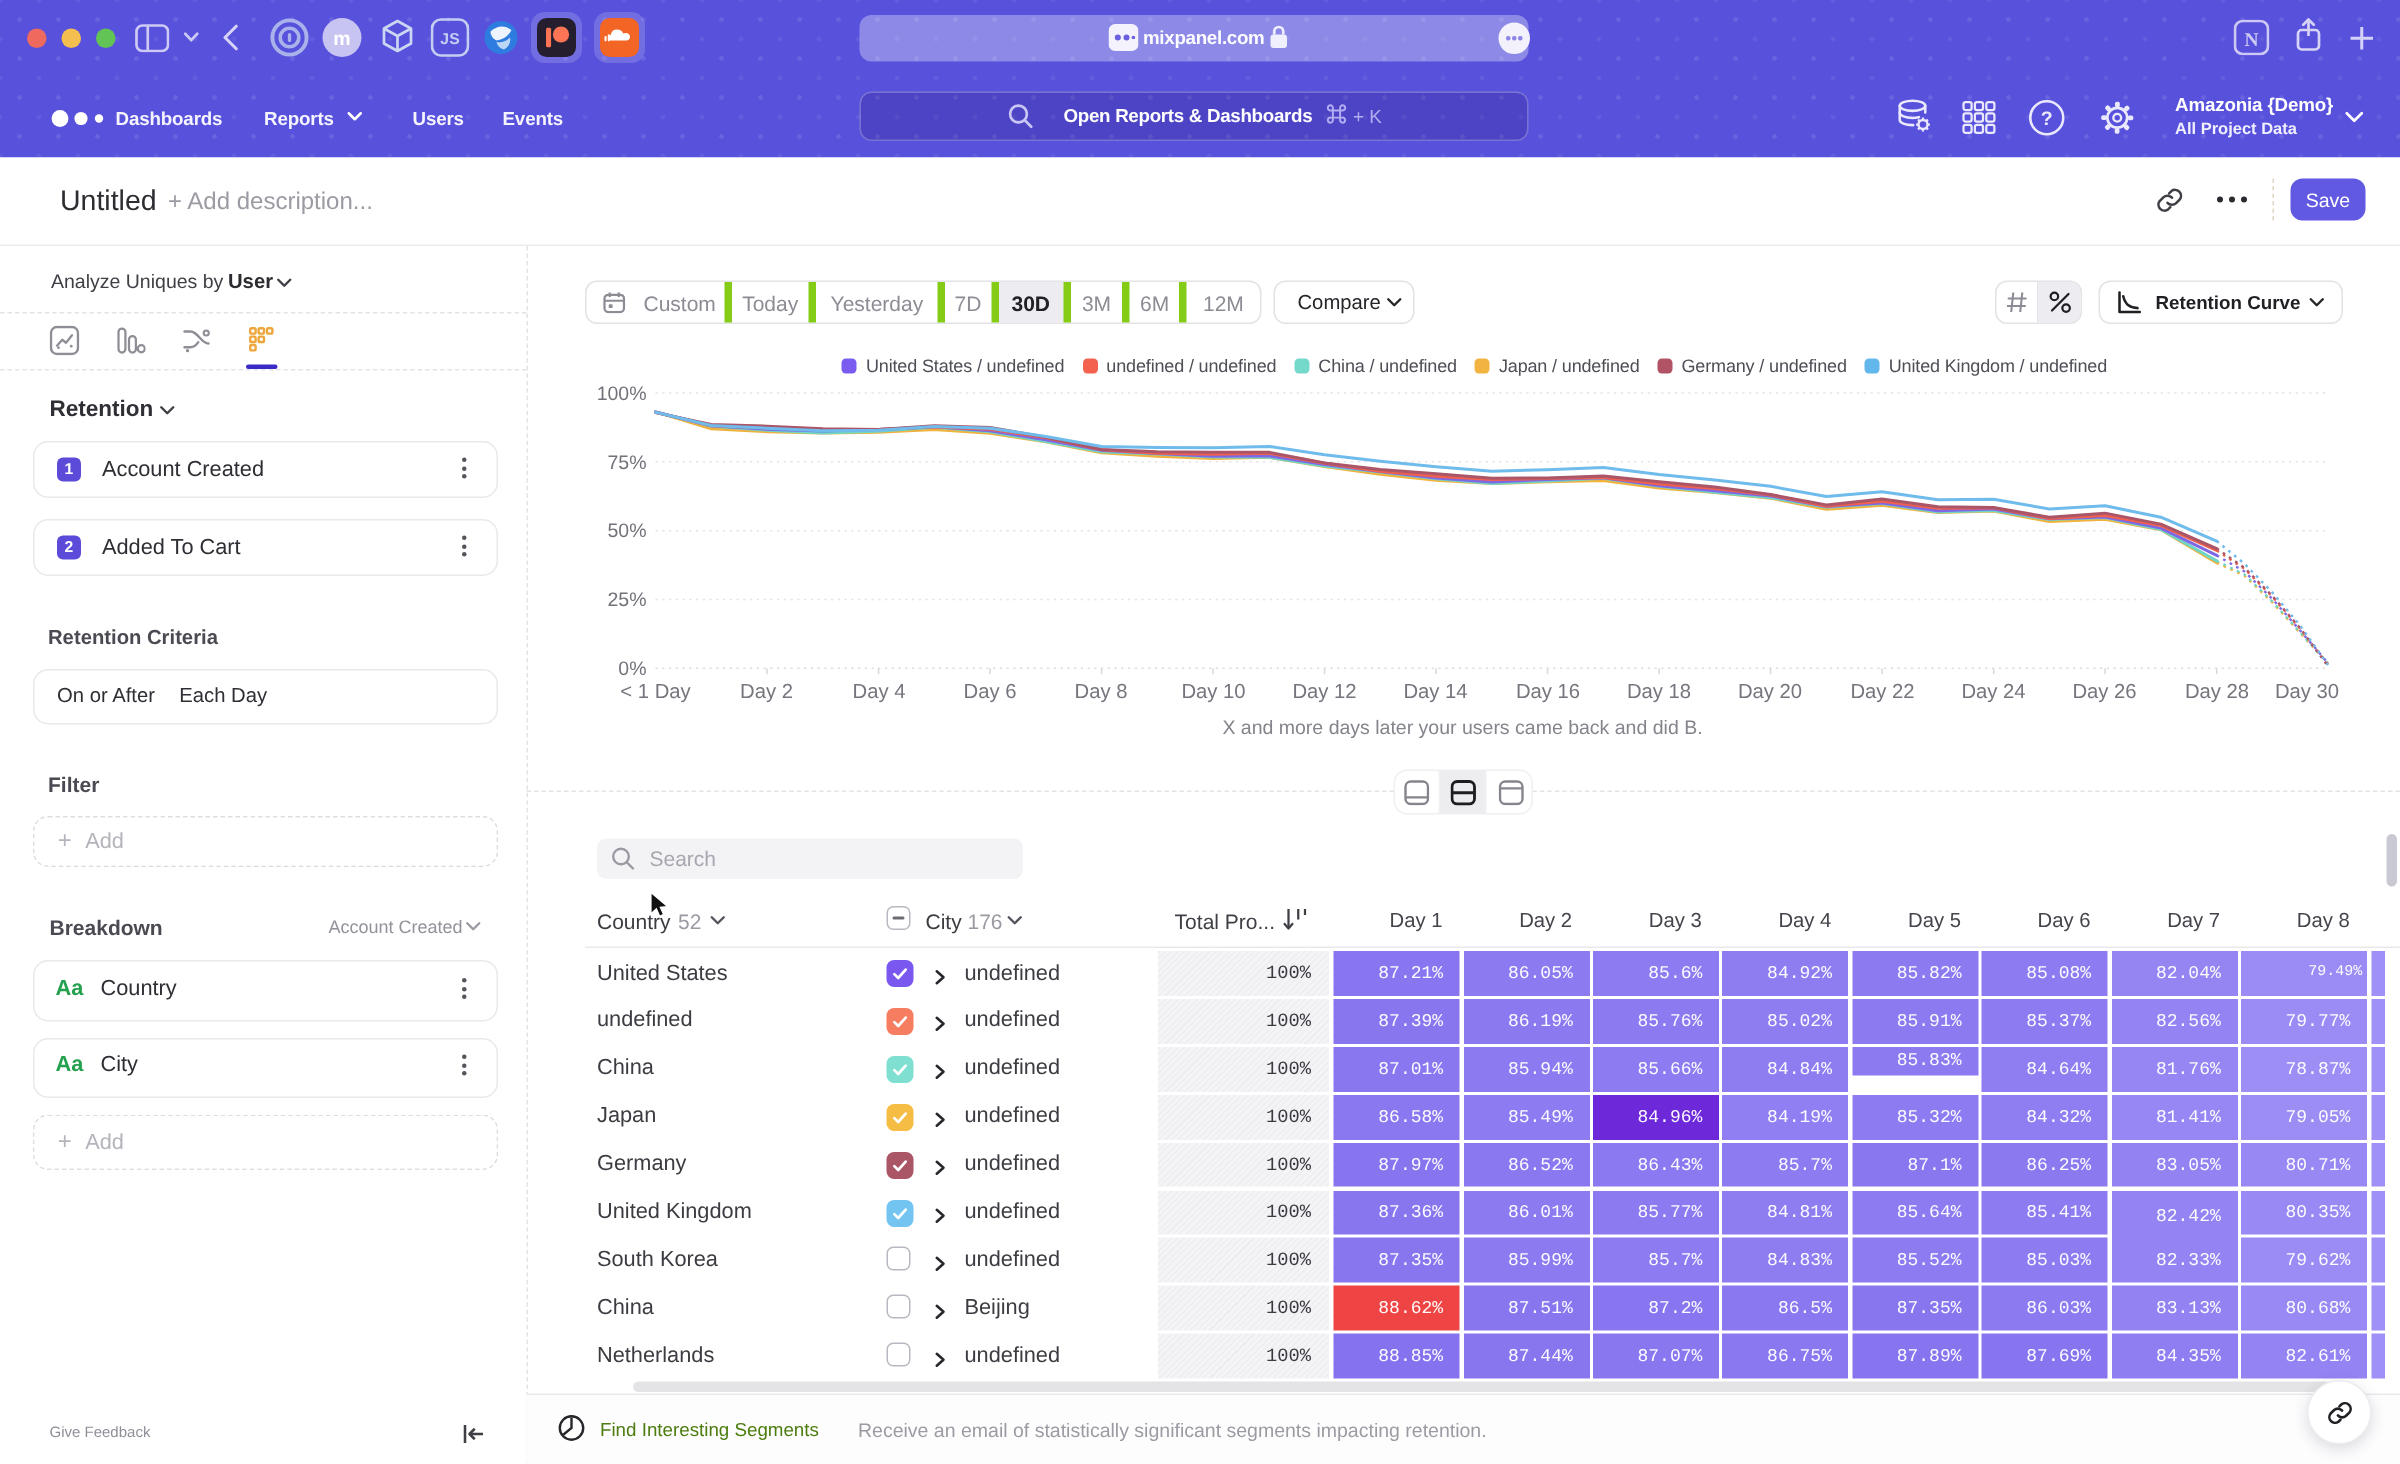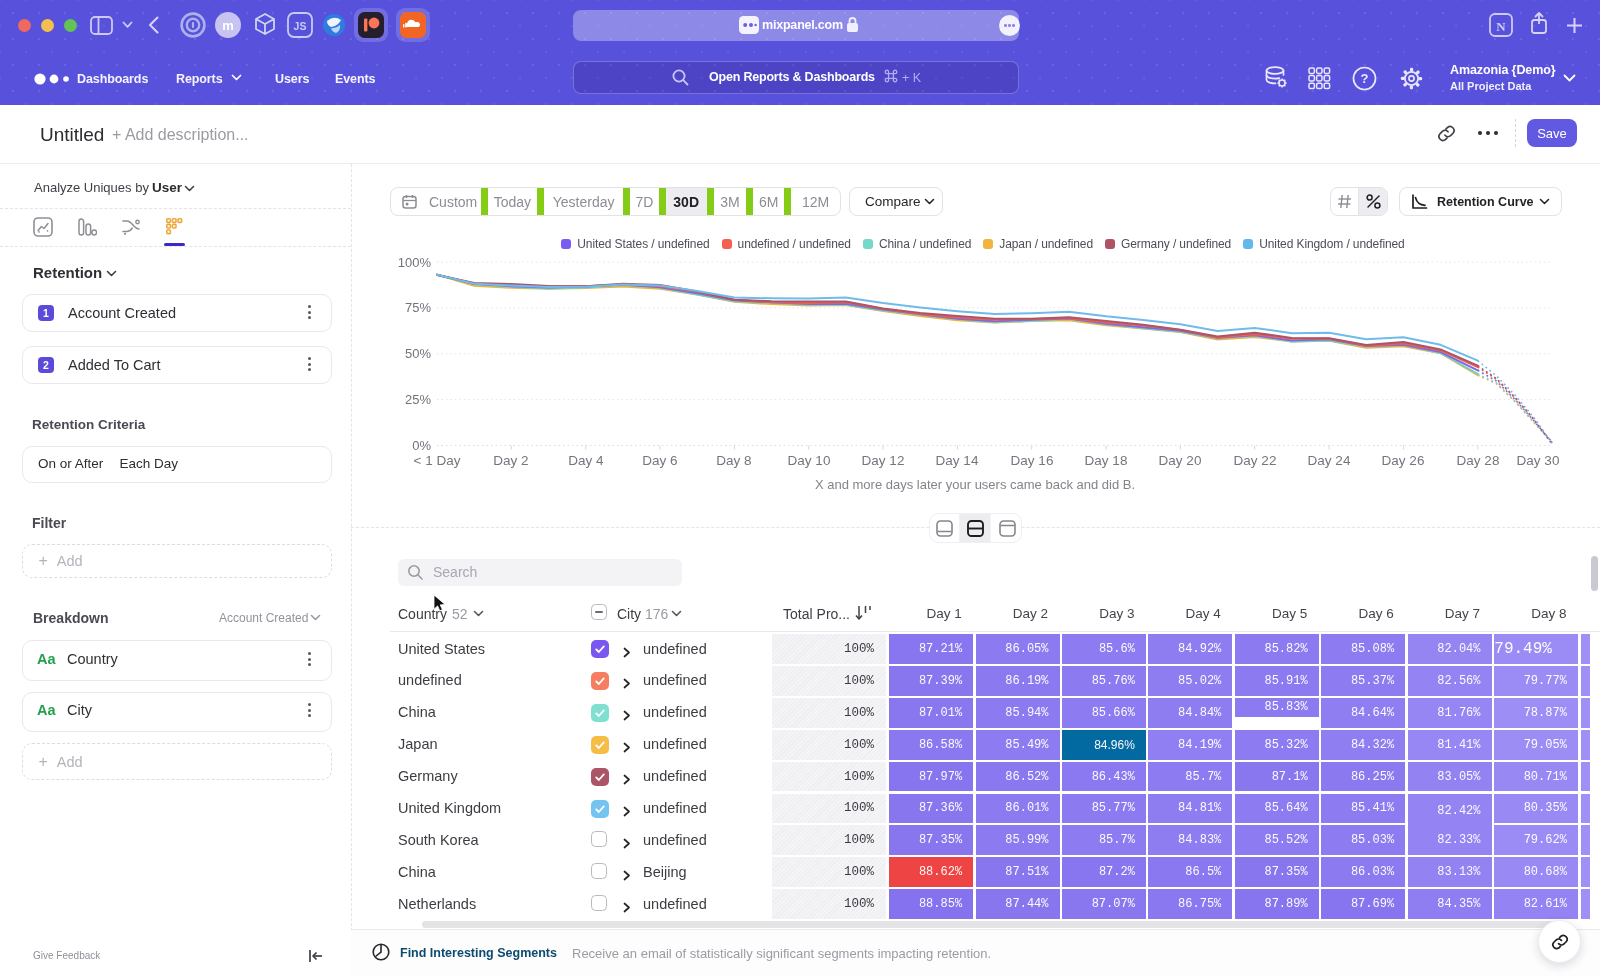--- a/index.html
+++ b/index.html
@@ -1,20 +1,20 @@
 <!DOCTYPE html>
 <html><head><meta charset="utf-8"><style>
 * { margin:0; padding:0; box-sizing:border-box; }
 html,body { width:1600px; height:976px; overflow:hidden; }
 body { font-family:'Liberation Sans', sans-serif; background:#fff; position:relative; }
 .abs { position:absolute; }
 .card { position:absolute; left:21.5px; width:310px; background:#fff; border:1px solid #e9e9ed; border-radius:10px; }
 .dashbox { position:absolute; left:21.5px; width:310px; border:1.5px dashed #dcdce2; border-radius:10px; color:#b4b4bc; font-size:14.5px; display:flex; align-items:center; }
 .seg { position:absolute; top:187px; height:29px; display:flex; align-items:center; background:#fff; border:1px solid #e2e2e7; border-radius:8px; font-size:14px; color:#8c8c95; }
-.seg > div { display:flex; align-items:center; justify-content:center; height:100%; border-right:7px solid #84cc16; }
+.seg > div { display:flex; align-items:center; justify-content:center; height:100%; border-right:5px solid #84cc16; }
 .seg > div:last-child { border-right:none; }
 </style></head><body>
 <div class="abs" style="left:0;top:0;width:1600px;height:105px;background-color:#5851dc;background-image:radial-gradient(circle,rgba(255,255,255,0.10) 1.4px,transparent 1.6px),radial-gradient(circle,rgba(255,255,255,0.07) 1.4px,transparent 1.6px);background-size:26px 26px,26px 26px;background-position:0 0,13px 13px"></div>
 <div class="abs" style="left:17.5px;top:18.5px;width:13px;height:13px;border-radius:50%;background:#ee6a5e"></div>
 <div class="abs" style="left:40.5px;top:18.5px;width:13px;height:13px;border-radius:50%;background:#f5bf4f"></div>
 <div class="abs" style="left:63.5px;top:18.5px;width:13px;height:13px;border-radius:50%;background:#61c454"></div>
 <svg style="position:absolute;left:90px;top:16px" width="23" height="19" viewBox="0 0 23 19">
     <rect x="1" y="1" width="21" height="17" rx="4" fill="none" stroke="#ccc9f4" stroke-width="1.8"></rect>
     <line x1="8.5" y1="1" x2="8.5" y2="18" stroke="#ccc9f4" stroke-width="1.8"></line>
   </svg>
@@ -456,21 +456,21 @@
     </svg></div>
 <div style="position:absolute;left:643px;top:640.5px;font-size:14.5px;color:#3c3c42">undefined</div>
 <div style="position:absolute;left:772px;top:634.0px;width:114px;height:29.9px;background-color:#f4f3f6;background-image:repeating-linear-gradient(135deg,rgba(120,120,140,0.05) 0 1px,transparent 1px 3px);display:flex;align-items:center;justify-content:flex-end;padding-right:12px;box-sizing:border-box;font-family:'Liberation Mono',monospace;font-size:12.5px;color:#3a3a40">100%</div>
 <div style="position:absolute;left:889.1px;top:634.0px;width:84px;height:29.9px;background:rgb(136,118,240);display:flex;align-items:center;justify-content:flex-end;padding-right:11px;box-sizing:border-box;font-family:'Liberation Mono',monospace;font-size:12px;color:rgba(255,255,255,0.97)">87.21%</div>
 <div style="position:absolute;left:975.5px;top:634.0px;width:84px;height:29.9px;background:rgb(139,122,240);display:flex;align-items:center;justify-content:flex-end;padding-right:11px;box-sizing:border-box;font-family:'Liberation Mono',monospace;font-size:12px;color:rgba(255,255,255,0.97)">86.05%</div>
 <div style="position:absolute;left:1061.9px;top:634.0px;width:84px;height:29.9px;background:rgb(140,123,241);display:flex;align-items:center;justify-content:flex-end;padding-right:11px;box-sizing:border-box;font-family:'Liberation Mono',monospace;font-size:12px;color:rgba(255,255,255,0.97)">85.6%</div>
 <div style="position:absolute;left:1148.3px;top:634.0px;width:84px;height:29.9px;background:rgb(142,125,241);display:flex;align-items:center;justify-content:flex-end;padding-right:11px;box-sizing:border-box;font-family:'Liberation Mono',monospace;font-size:12px;color:rgba(255,255,255,0.97)">84.92%</div>
 <div style="position:absolute;left:1234.7px;top:634.0px;width:84px;height:29.9px;background:rgb(140,122,241);display:flex;align-items:center;justify-content:flex-end;padding-right:11px;box-sizing:border-box;font-family:'Liberation Mono',monospace;font-size:12px;color:rgba(255,255,255,0.97)">85.82%</div>
 <div style="position:absolute;left:1321.1px;top:634.0px;width:84px;height:29.9px;background:rgb(141,124,241);display:flex;align-items:center;justify-content:flex-end;padding-right:11px;box-sizing:border-box;font-family:'Liberation Mono',monospace;font-size:12px;color:rgba(255,255,255,0.97)">85.08%</div>
 <div style="position:absolute;left:1407.5px;top:634.0px;width:84px;height:29.9px;background:rgb(149,133,243);display:flex;align-items:center;justify-content:flex-end;padding-right:11px;box-sizing:border-box;font-family:'Liberation Mono',monospace;font-size:12px;color:rgba(255,255,255,0.97)">82.04%</div>
-<div style="position:absolute;left:1493.9px;top:634.0px;width:84px;height:29.9px;background:rgb(155,140,245);display:flex;align-items:center;justify-content:flex-end;padding-right:26px;box-sizing:border-box;font-family:'Liberation Mono',monospace;font-size:16px;color:rgba(255,255,255,0.97)">79.49%</div>
+<div style="position:absolute;left:1493.9px;top:634.0px;width:84px;height:29.9px;background:rgb(155,140,245);display:flex;align-items:center;justify-content:flex-end;padding-right:3px;box-sizing:border-box;font-family:'Liberation Mono',monospace;font-size:10px;color:rgba(255,255,255,0.97)">79.49%</div>
 <div style="position:absolute;left:1580.5px;top:634.0px;width:9px;height:29.9px;background:rgb(158,144,246)"></div>
 <div style="position:absolute;left:398px;top:672.4px;font-size:14.5px;color:#3c3c42">undefined</div>
 <div style="position:absolute;left:591px;top:671.9px;width:18px;height:18px;border-radius:5px;background:#f77d61;display:flex;align-items:center;justify-content:center">
     <svg width="12" height="12" viewBox="0 0 12 12">
       <path d="M2.2 6.4 L4.8 9 L9.8 3.4" fill="none" stroke="#fff" stroke-width="1.8" stroke-linecap="round" stroke-linejoin="round"></path>
     </svg>
   </div>
 <div style="position:absolute;left:622px;top:675.4px"><svg width="9" height="11" viewBox="0 0 9 11">
       <path d="M2.5 1.5 L7 5.5 L2.5 9.5" fill="none" stroke="#26262b" stroke-width="1.7" stroke-linecap="round" stroke-linejoin="round"></path>
     </svg></div>
@@ -511,21 +511,21 @@
       <path d="M2.2 6.4 L4.8 9 L9.8 3.4" fill="none" stroke="#fff" stroke-width="1.8" stroke-linecap="round" stroke-linejoin="round"></path>
     </svg>
   </div>
 <div style="position:absolute;left:622px;top:739.2px"><svg width="9" height="11" viewBox="0 0 9 11">
       <path d="M2.5 1.5 L7 5.5 L2.5 9.5" fill="none" stroke="#26262b" stroke-width="1.7" stroke-linecap="round" stroke-linejoin="round"></path>
     </svg></div>
 <div style="position:absolute;left:643px;top:736.2px;font-size:14.5px;color:#3c3c42">undefined</div>
 <div style="position:absolute;left:772px;top:729.7px;width:114px;height:29.9px;background-color:#f4f3f6;background-image:repeating-linear-gradient(135deg,rgba(120,120,140,0.05) 0 1px,transparent 1px 3px);display:flex;align-items:center;justify-content:flex-end;padding-right:12px;box-sizing:border-box;font-family:'Liberation Mono',monospace;font-size:12.5px;color:#3a3a40">100%</div>
 <div style="position:absolute;left:889.1px;top:729.7px;width:84px;height:29.9px;background:rgb(138,120,240);display:flex;align-items:center;justify-content:flex-end;padding-right:11px;box-sizing:border-box;font-family:'Liberation Mono',monospace;font-size:12px;color:rgba(255,255,255,0.97)">86.58%</div>
 <div style="position:absolute;left:975.5px;top:729.7px;width:84px;height:29.9px;background:rgb(140,123,241);display:flex;align-items:center;justify-content:flex-end;padding-right:11px;box-sizing:border-box;font-family:'Liberation Mono',monospace;font-size:12px;color:rgba(255,255,255,0.97)">85.49%</div>
-<div style="position:absolute;left:1061.9px;top:729.7px;width:84px;height:29.9px;background:#0369a1;display:flex;align-items:center;justify-content:flex-end;padding-right:11px;box-sizing:border-box;font-family:Liberation Sans, sans-serif;font-size:12px;color:rgba(255,255,255,0.97)">84.96%</div>
+<div style="position:absolute;left:1061.9px;top:729.7px;width:84px;height:29.9px;background:#6d28d9;display:flex;align-items:center;justify-content:flex-end;padding-right:11px;box-sizing:border-box;font-family:Liberation Mono, monospace;font-size:12px;color:rgba(255,255,255,0.97)">84.96%</div>
 <div style="position:absolute;left:1148.3px;top:729.7px;width:84px;height:29.9px;background:rgb(143,127,242);display:flex;align-items:center;justify-content:flex-end;padding-right:11px;box-sizing:border-box;font-family:'Liberation Mono',monospace;font-size:12px;color:rgba(255,255,255,0.97)">84.19%</div>
 <div style="position:absolute;left:1234.7px;top:729.7px;width:84px;height:29.9px;background:rgb(141,124,241);display:flex;align-items:center;justify-content:flex-end;padding-right:11px;box-sizing:border-box;font-family:'Liberation Mono',monospace;font-size:12px;color:rgba(255,255,255,0.97)">85.32%</div>
 <div style="position:absolute;left:1321.1px;top:729.7px;width:84px;height:29.9px;background:rgb(143,126,242);display:flex;align-items:center;justify-content:flex-end;padding-right:11px;box-sizing:border-box;font-family:'Liberation Mono',monospace;font-size:12px;color:rgba(255,255,255,0.97)">84.32%</div>
 <div style="position:absolute;left:1407.5px;top:729.7px;width:84px;height:29.9px;background:rgb(150,135,244);display:flex;align-items:center;justify-content:flex-end;padding-right:11px;box-sizing:border-box;font-family:'Liberation Mono',monospace;font-size:12px;color:rgba(255,255,255,0.97)">81.41%</div>
 <div style="position:absolute;left:1493.9px;top:729.7px;width:84px;height:29.9px;background:rgb(156,141,245);display:flex;align-items:center;justify-content:flex-end;padding-right:11px;box-sizing:border-box;font-family:'Liberation Mono',monospace;font-size:12px;color:rgba(255,255,255,0.97)">79.05%</div>
 <div style="position:absolute;left:1580.5px;top:729.7px;width:9px;height:29.9px;background:rgb(158,144,246)"></div>
 <div style="position:absolute;left:398px;top:768.1px;font-size:14.5px;color:#3c3c42">Germany</div>
 <div style="position:absolute;left:591px;top:767.6px;width:18px;height:18px;border-radius:5px;background:#aa5667;display:flex;align-items:center;justify-content:center">
     <svg width="12" height="12" viewBox="0 0 12 12">
       <path d="M2.2 6.4 L4.8 9 L9.8 3.4" fill="none" stroke="#fff" stroke-width="1.8" stroke-linecap="round" stroke-linejoin="round"></path>
@@ -612,21 +612,21 @@
 <div style="position:absolute;left:1321.1px;top:889.2px;width:84px;height:29.9px;background:rgb(135,117,239);display:flex;align-items:center;justify-content:flex-end;padding-right:11px;box-sizing:border-box;font-family:'Liberation Mono',monospace;font-size:12px;color:rgba(255,255,255,0.97)">87.69%</div>
 <div style="position:absolute;left:1407.5px;top:889.2px;width:84px;height:29.9px;background:rgb(143,126,242);display:flex;align-items:center;justify-content:flex-end;padding-right:11px;box-sizing:border-box;font-family:'Liberation Mono',monospace;font-size:12px;color:rgba(255,255,255,0.97)">84.35%</div>
 <div style="position:absolute;left:1493.9px;top:889.2px;width:84px;height:29.9px;background:rgb(147,131,243);display:flex;align-items:center;justify-content:flex-end;padding-right:11px;box-sizing:border-box;font-family:'Liberation Mono',monospace;font-size:12px;color:rgba(255,255,255,0.97)">82.61%</div>
 <div style="position:absolute;left:1580.5px;top:889.2px;width:9px;height:29.9px;background:rgb(158,144,246)"></div>
 <div class="abs" style="left:422px;top:921px;width:1132px;height:7px;border-radius:4px;background:#e4e4e7"></div>
 <div class="abs" style="left:351px;top:929px;width:1249px;height:47px;background:#fdfdfe;border-top:1px solid #e9e9ec"></div>
 <svg style="position:absolute;left:372px;top:943px" width="18" height="18" viewBox="0 0 18 18">
     <circle cx="9" cy="9" r="7.8" fill="none" stroke="#26262b" stroke-width="1.6"></circle>
     <path d="M9 2 V9 L3.5 13.5" fill="none" stroke="#26262b" stroke-width="1.6"></path>
   </svg>
-<div class="abs" style="left:400px;top:946px;font-size:12.5px;font-weight:700;color:#0c4a6e">Find Interesting Segments</div>
+<div class="abs" style="left:400px;top:946px;font-size:12.5px;font-weight:400;color:#4d7c0f">Find Interesting Segments</div>
 <div class="abs" style="left:572px;top:945.5px;font-size:13px;color:#9b9ba3">Receive an email of statistically significant segments impacting retention.</div>
 <div style="position:absolute;left:1538px;top:920px;width:43px;height:43px;border-radius:50%;background:#fff;border:1px solid #ececf0;box-shadow:0 3px 10px rgba(40,40,60,0.16);display:flex;align-items:center;justify-content:center">
     <svg width="18" height="18" viewBox="0 0 19 19">
       <path d="M8 11.2 a4 4 0 0 0 5.6 0.4 l2.6-2.6 a4 4 0 0 0-5.6-5.6 l-1.5 1.5 M11 7.8 a4 4 0 0 0-5.6-0.4 L2.8 10 a4 4 0 0 0 5.6 5.6 l1.5-1.5" fill="none" stroke="#1f1f24" stroke-width="1.8" stroke-linecap="round"></path>
     </svg>
   </div>
 <svg style="position:absolute;left:433px;top:594px" width="14" height="20" viewBox="0 0 14 20">
     <path d="M1 1 L1 15.2 L4.6 11.9 L6.8 16.8 L9.4 15.6 L7.2 10.9 L12 10.4 Z" fill="#111" stroke="#fff" stroke-width="0.8"></path>
   </svg>
 </body></html>

